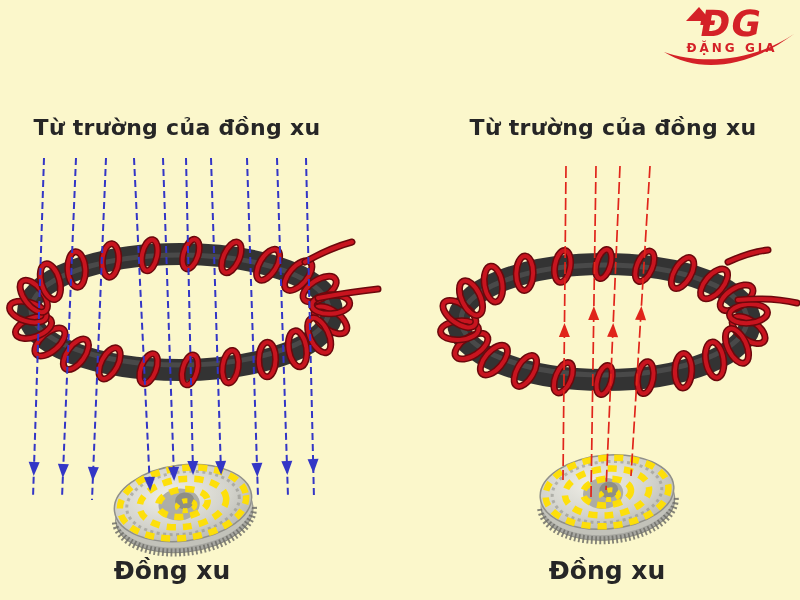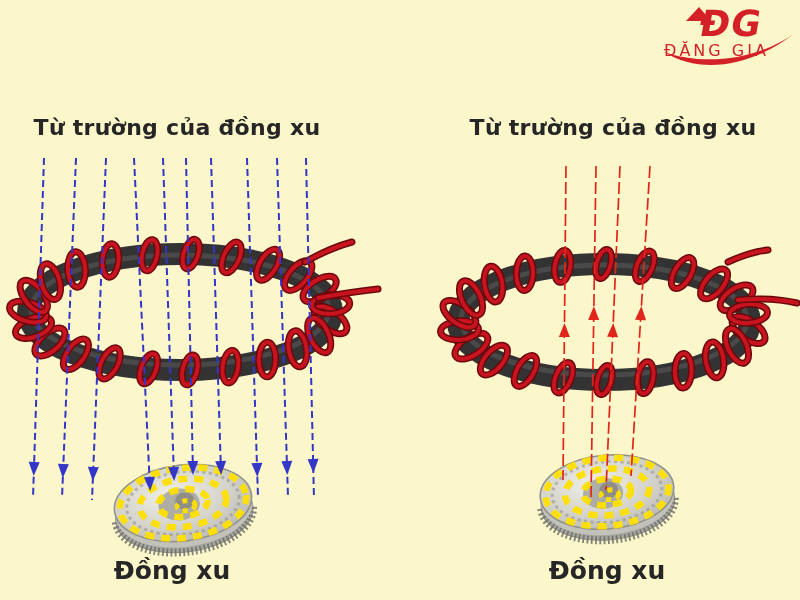--- a/index.html
+++ b/index.html
@@ -22,22 +22,22 @@
     font-size:25px;font-weight:700;color:var(--text);white-space:nowrap;text-align:right;
   }
   #label-left{left:172px;}
   #label-right{left:607px;}
   .logo{position:absolute;left:660px;top:2px;width:140px;height:72px;}
   .logo-mono{
     position:absolute;left:700px;top:3px;font-size:36px;font-weight:700;
     color:var(--logo-color);transform:skewX(-10deg);letter-spacing:1px;white-space:nowrap;
   }
   .logo-name{
-    position:absolute;left:664px;top:41px;width:136px;
-    font-size:16px;font-weight:400;letter-spacing:3px;color:var(--logo-color);white-space:nowrap;
+    position:absolute;left:664px;top:41px;width:136px;text-align:center;
+    font-size:12px;font-weight:700;letter-spacing:3px;color:var(--logo-color);white-space:nowrap;
   }
   .logo-fill{fill:var(--logo-color);}
 </style>
 </head>
 <body>
 
 <svg id="diagram-svg" width="800" height="600" viewBox="0 0 800 600">
     <defs>
       <radialGradient id="coinface" cx="42%" cy="38%" r="72%">
         <stop offset="0%" stop-color="#f0efe8"></stop>

